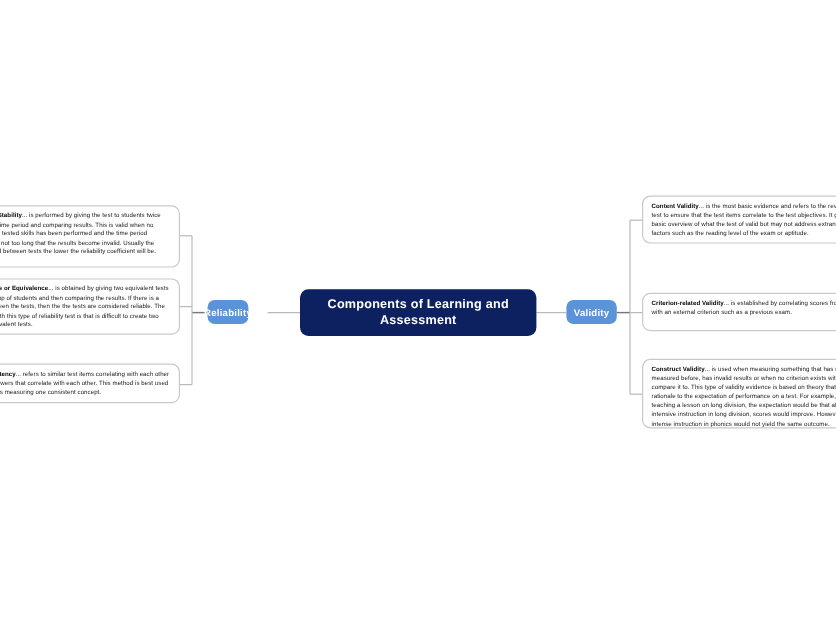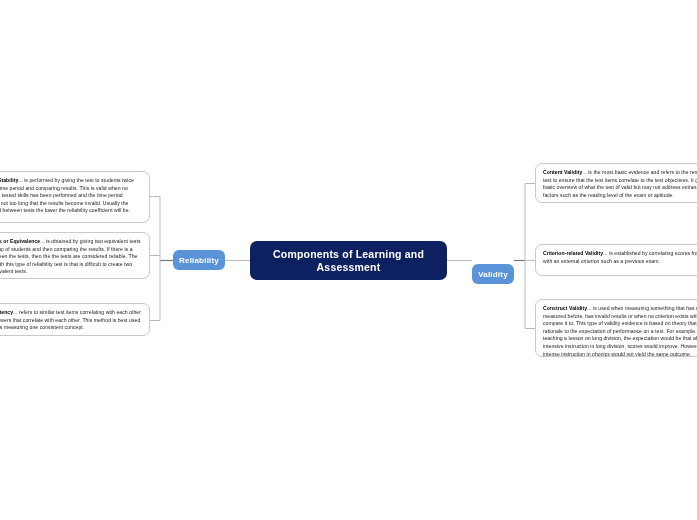--- a/index.html
+++ b/index.html
@@ -69,29 +69,28 @@
     display: flex;
     align-items: center;
     justify-content: center;
     text-align: center;
     z-index: 3;
     box-sizing: border-box;
   }
   .branch-reliability {
     left: 173px;
     top: 250px;
-    width: 52px;
+    width: 34px;
     height: 20px;
   }
   .branch-validity {
     left: 472px;
     top: 250px;
     width: 42px;
     height: 20px;
-    margin-top: 14px;
   }
 
   
   .leaf-box {
     position: absolute;
     background: #ffffff;
     border: 1px solid #c9c9c9;
     border-radius: 7px;
     box-sizing: border-box;
     padding: 5px 7px 5px 7px;

